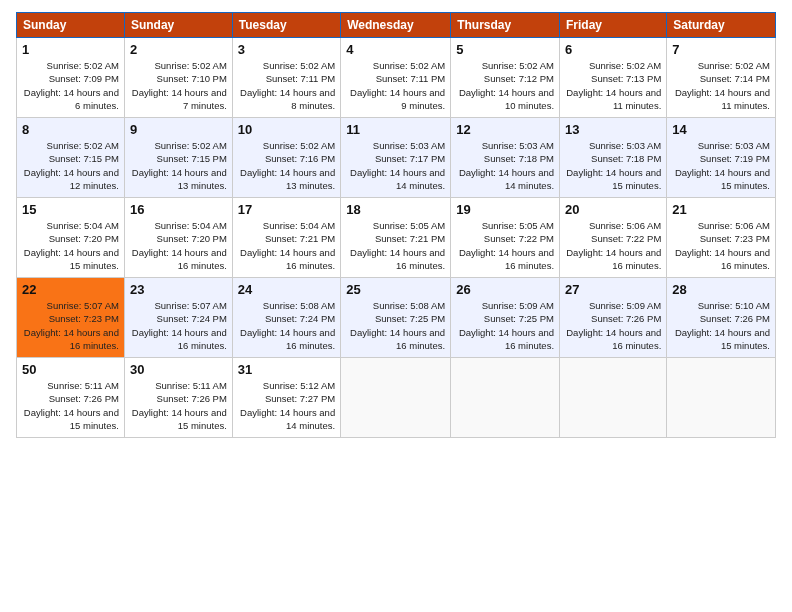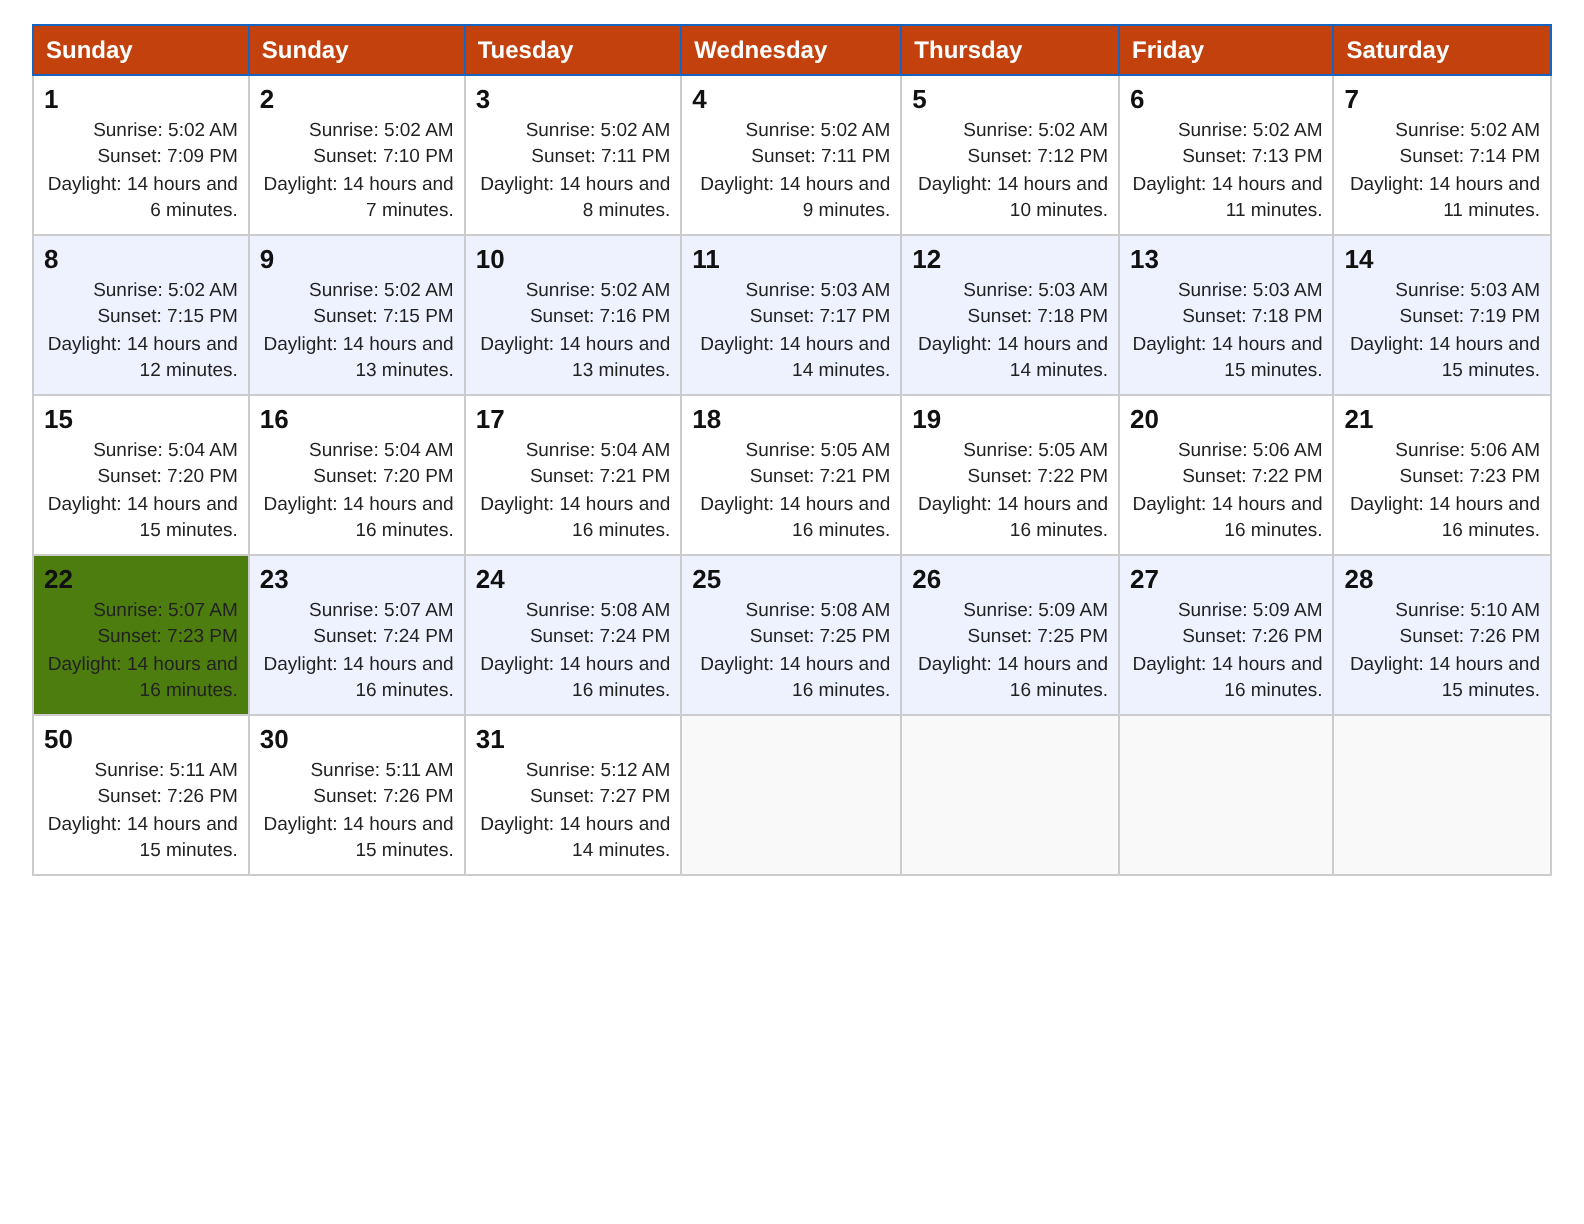--- a/index.html
+++ b/index.html
@@ -277,21 +277,21 @@
           <td>
         <span class="day-num">21</span>
         <div class="day-info">
           Sunrise: 5:06 AM<br>
           Sunset: 7:23 PM<br>
           Daylight: 14 hours and 16 minutes.
         </div>
       </td>
         </tr>
         <tr>
-          <td style="background: #4d7c0f;">
+          <td style="background: #f97316;">
         <span class="day-num">22</span>
         <div class="day-info">
           Sunrise: 5:07 AM<br>
           Sunset: 7:23 PM<br>
           Daylight: 14 hours and 16 minutes.
         </div>
       </td>
           <td style="background: rgb(238, 242, 255);">
         <span class="day-num">23</span>
         <div class="day-info">

